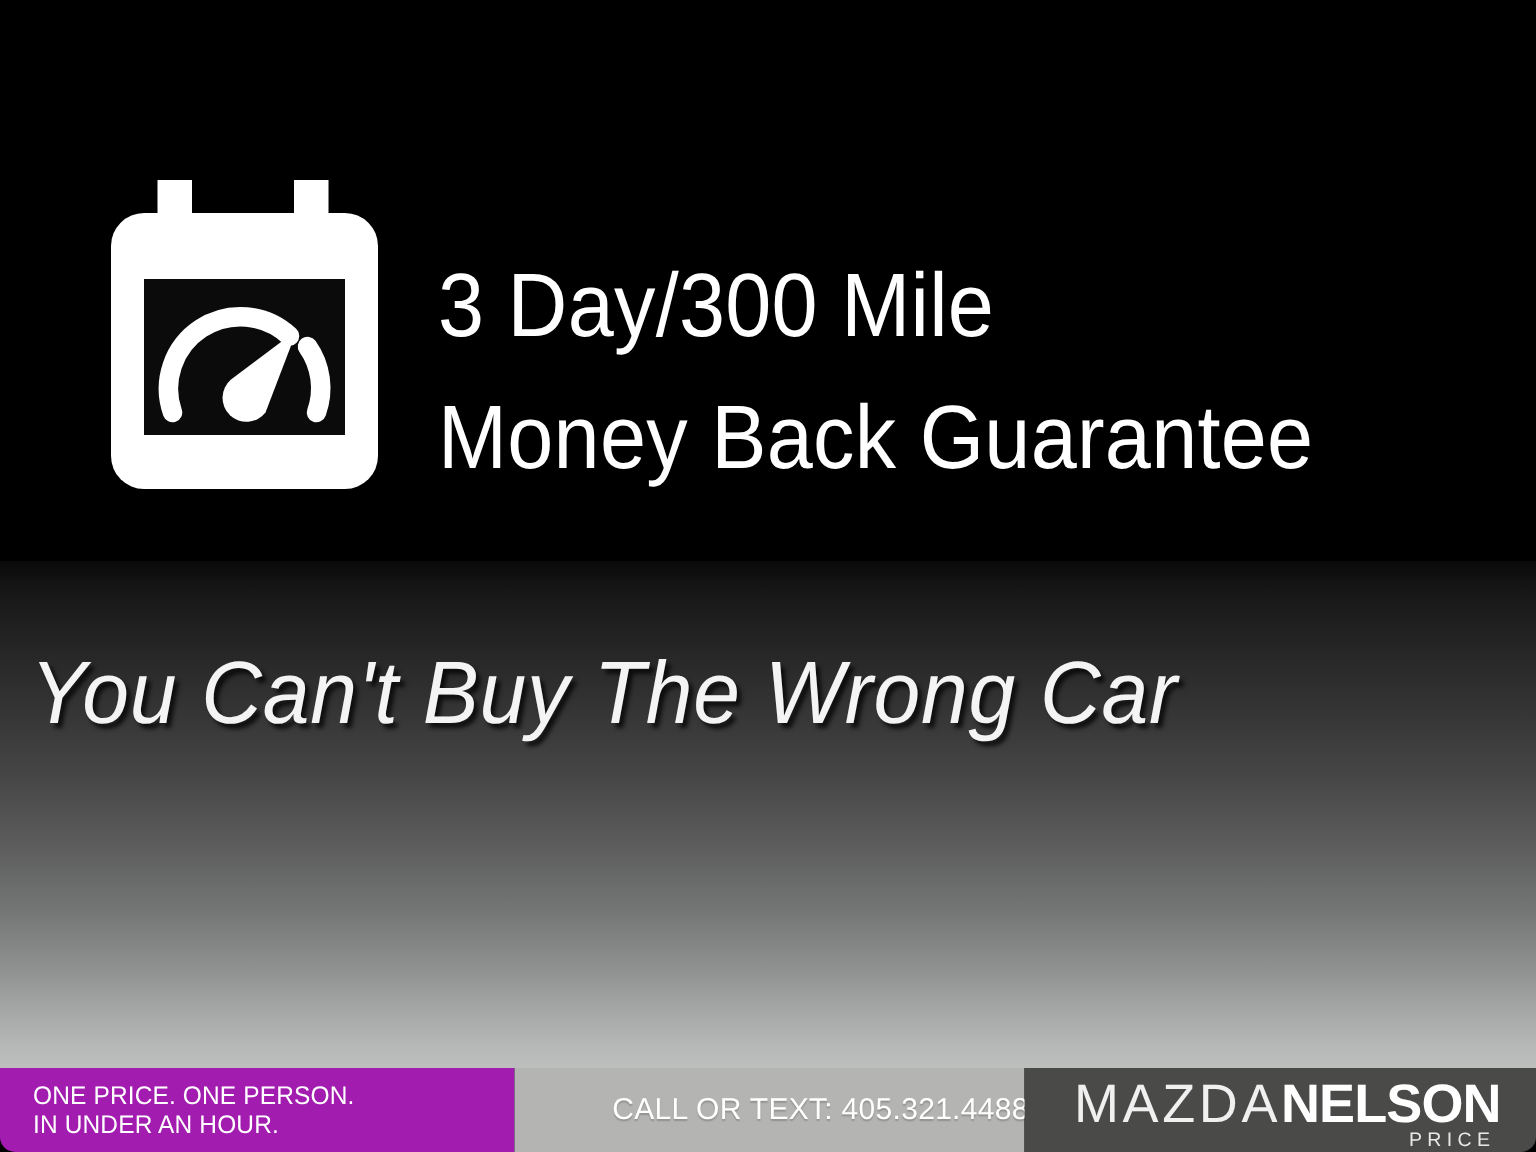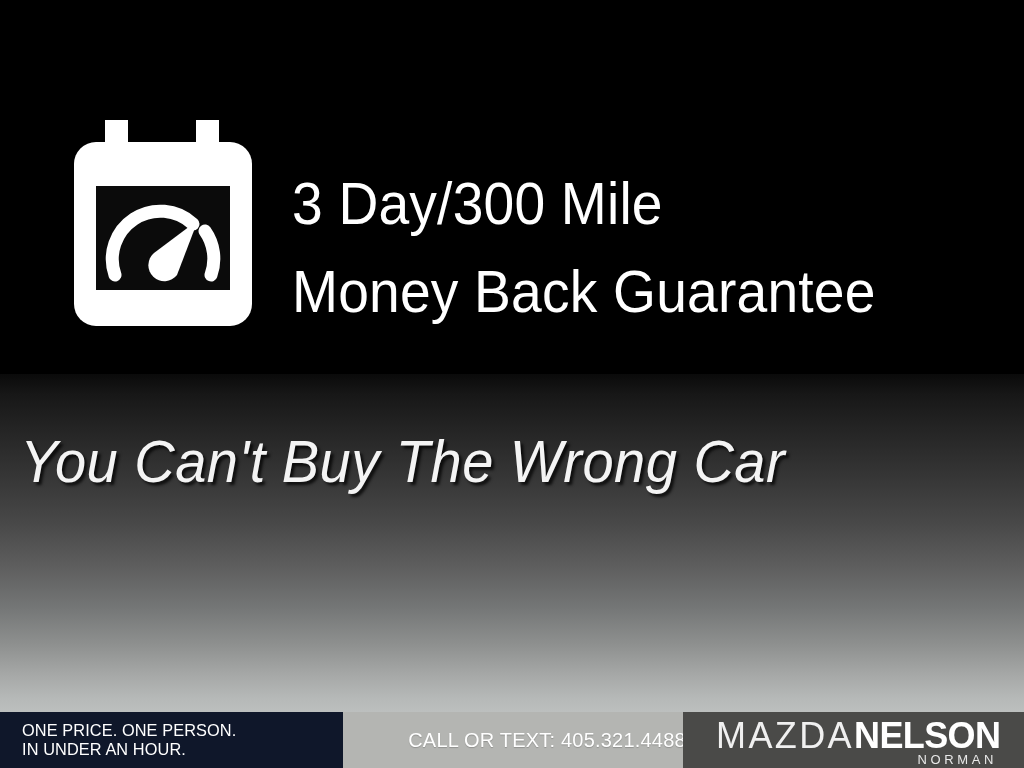--- a/index.html
+++ b/index.html
@@ -7,20 +7,21 @@
     padding: 0;
     background: #000;
   }
   #slide {
     position: relative;
     width: 1024px;
     height: 768px;
     overflow: hidden;
     background: #000;
     font-family: "Liberation Sans", sans-serif;
+    border-radius: 10px;
     -webkit-font-smoothing: antialiased;
   }
 
   
   #hero-band {
     position: absolute;
     left: 0;
     top: 0;
     width: 1024px;
     height: 374px;
@@ -107,21 +108,21 @@
   }
   .footer-panel {
     position: absolute;
     top: 0;
     height: 56px;
     box-sizing: border-box;
   }
   #footer-left-panel {
     left: 0;
     width: 343px;
-    background: #0f172a;
+    background: #a21caf;
   }
   #footer-center-panel {
     left: 343px;
     width: 340px;
     background: #b4b5b2;
   }
   #footer-right-panel {
     left: 683px;
     width: 341px;
     background: #4a4a48;
@@ -246,19 +247,19 @@
     <div class="footer-panel" id="footer-center-panel">
       <div id="footer-phone">CALL OR TEXT: 405.321.4488</div>
     </div>
 
     <div class="footer-panel" id="footer-right-panel">
       <div id="brand-logo">
         <div id="brand-wordmark">
           <span id="brand-mazda">MAZDA</span>
           <span id="brand-nelson">NELSON</span>
         </div>
-        <div id="brand-norman">NORMAN</div>
+        <div id="brand-norman">PRICE</div>
       </div>
     </div>
 
   </div>
 
 </div>
 
 </body></html>

